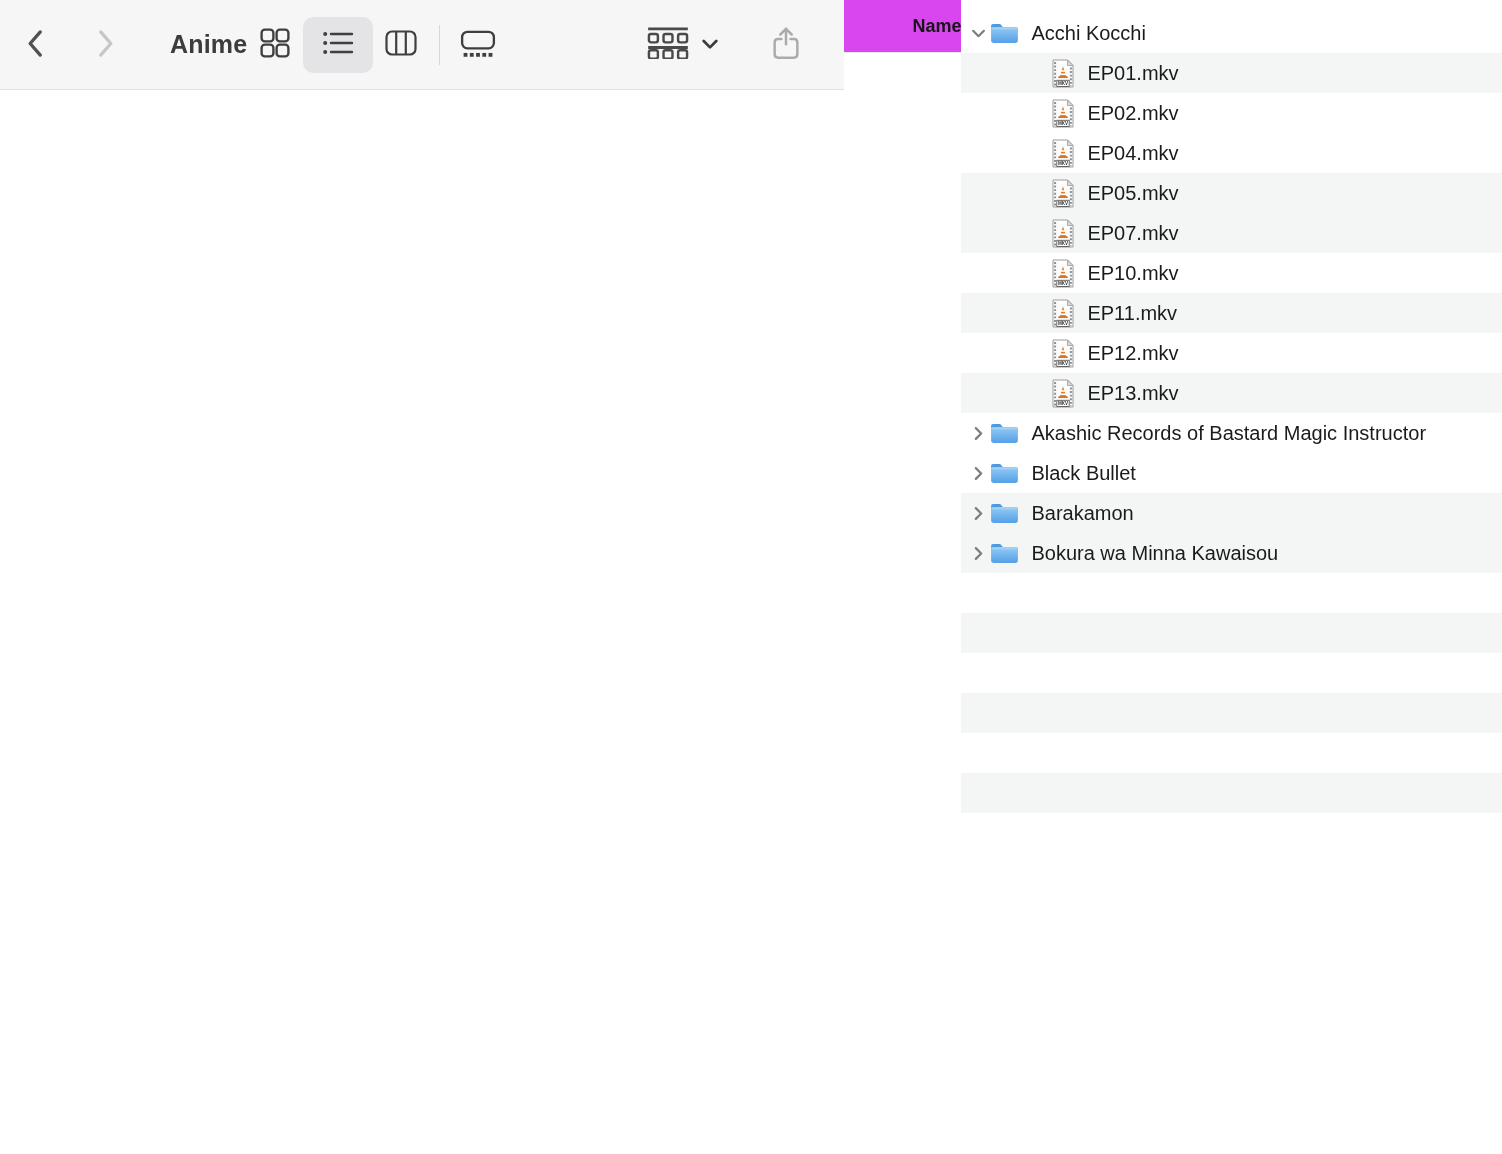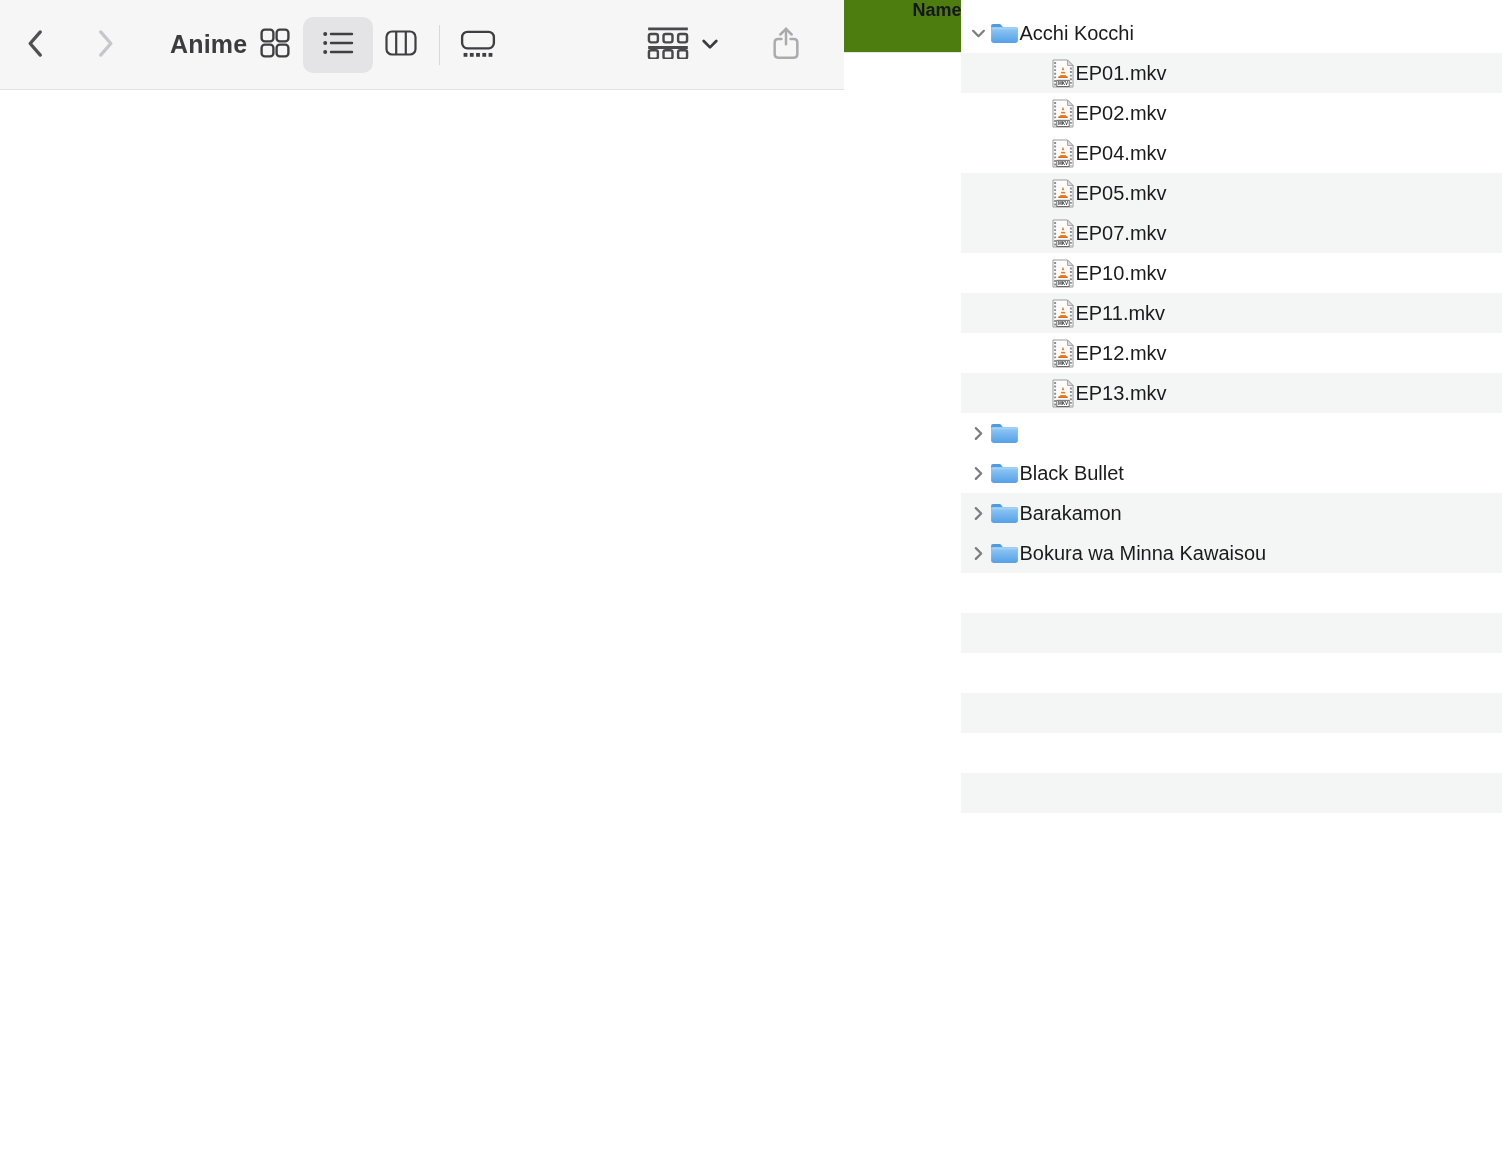--- a/index.html
+++ b/index.html
@@ -35,22 +35,22 @@
     width:56px;height:56px;border-radius:10px;
   }
   .tool-btn.selected{background:#e4e4e6;width:70px;}
   .tools .divider{width:1px;height:40px;background:#d8d8da;margin:0 10px;}
   .group-wrap{display:flex;align-items:center;margin-left:138px;}
   .group-wrap .chev{margin-left:10px;display:flex;}
   .share-btn{margin-left:40px;}
 
   
   .colheader{
-    height:52px;border-bottom:1px solid #e7e7e9;background:#4d7c0f;
-    display:flex;flex:0 0 auto;
+    height:52px;border-bottom:1px solid #e7e7e9;background:#d946ef;
+    display:flex;align-items:center;flex:0 0 auto;
   }
   .colheader .col-name{
     margin-left:68px;font-size:18px;font-weight:700;color:#161618;cursor:default;
   }
 
   
   .list{flex:1 1 auto;padding-top:13px;}
   .row{
     height:40px;display:flex;align-items:center;background:#fff;
   }
@@ -59,21 +59,21 @@
     width:22px;margin-left:6px;display:flex;align-items:center;justify-content:center;
     flex:0 0 auto;cursor:pointer;
   }
   .row .disclosure svg{transition:none;}
   .row .disclosure.expanded svg{transform:rotate(90deg);}
   .row .icon{display:flex;align-items:center;justify-content:center;flex:0 0 auto;}
   .row.folder .icon{width:30px;margin-left:0;}
   .row.file{padding-left:90px;}
   .row.file .icon{width:24px;}
   .row .label{
-    font-size:20px;color:#1b1b1d;margin-left:0;white-space:nowrap;cursor:default;
+    font-size:20px;color:#1b1b1d;margin-left:12px;white-space:nowrap;cursor:default;
   }
 </style>
 </head>
 <body>
 
 <div class="window">
 
   <header class="toolbar">
     <div class="nav">
       <button class="nav-btn back">
@@ -368,20 +368,21 @@
               <linearGradient id="fg" x1="0" y1="0" x2="0" y2="1">
     <stop offset="0" stop-color="#92c9f4"></stop>
                 <stop offset="1" stop-color="#54a0e8"></stop>
   </linearGradient>
             </defs>
   <path d="M1 4 Q1 2 3 2 H10.5 L13.5 5.5 H27 Q29 5.5 29 7.5 V9 H1 Z" fill="#4f9be2"></path>
   <rect x="1" y="5.5" width="28" height="16.5" rx="2.6" fill="url(#fg)"></rect>
   <rect x="1" y="5.5" width="28" height="2.2" rx="1.1" fill="#a5d3f6" opacity="0.85"></rect>
 </svg>
         </span>
+        <span class="label">Akashic Records of Bastard Magic Instructor</span>
       </div>
       <div class="row folder">
         <span class="disclosure">
           <svg width="13" height="15" viewBox="0 0 9 14">
   <path d="M2 2 L7 7 L2 12" stroke="#7d7d81" stroke-width="2.1" fill="none" stroke-linecap="round" stroke-linejoin="round"></path>
           </svg>
         </span>
         <span class="icon">
           <svg width="29" height="23" viewBox="0 0 30 24">
   <defs>

